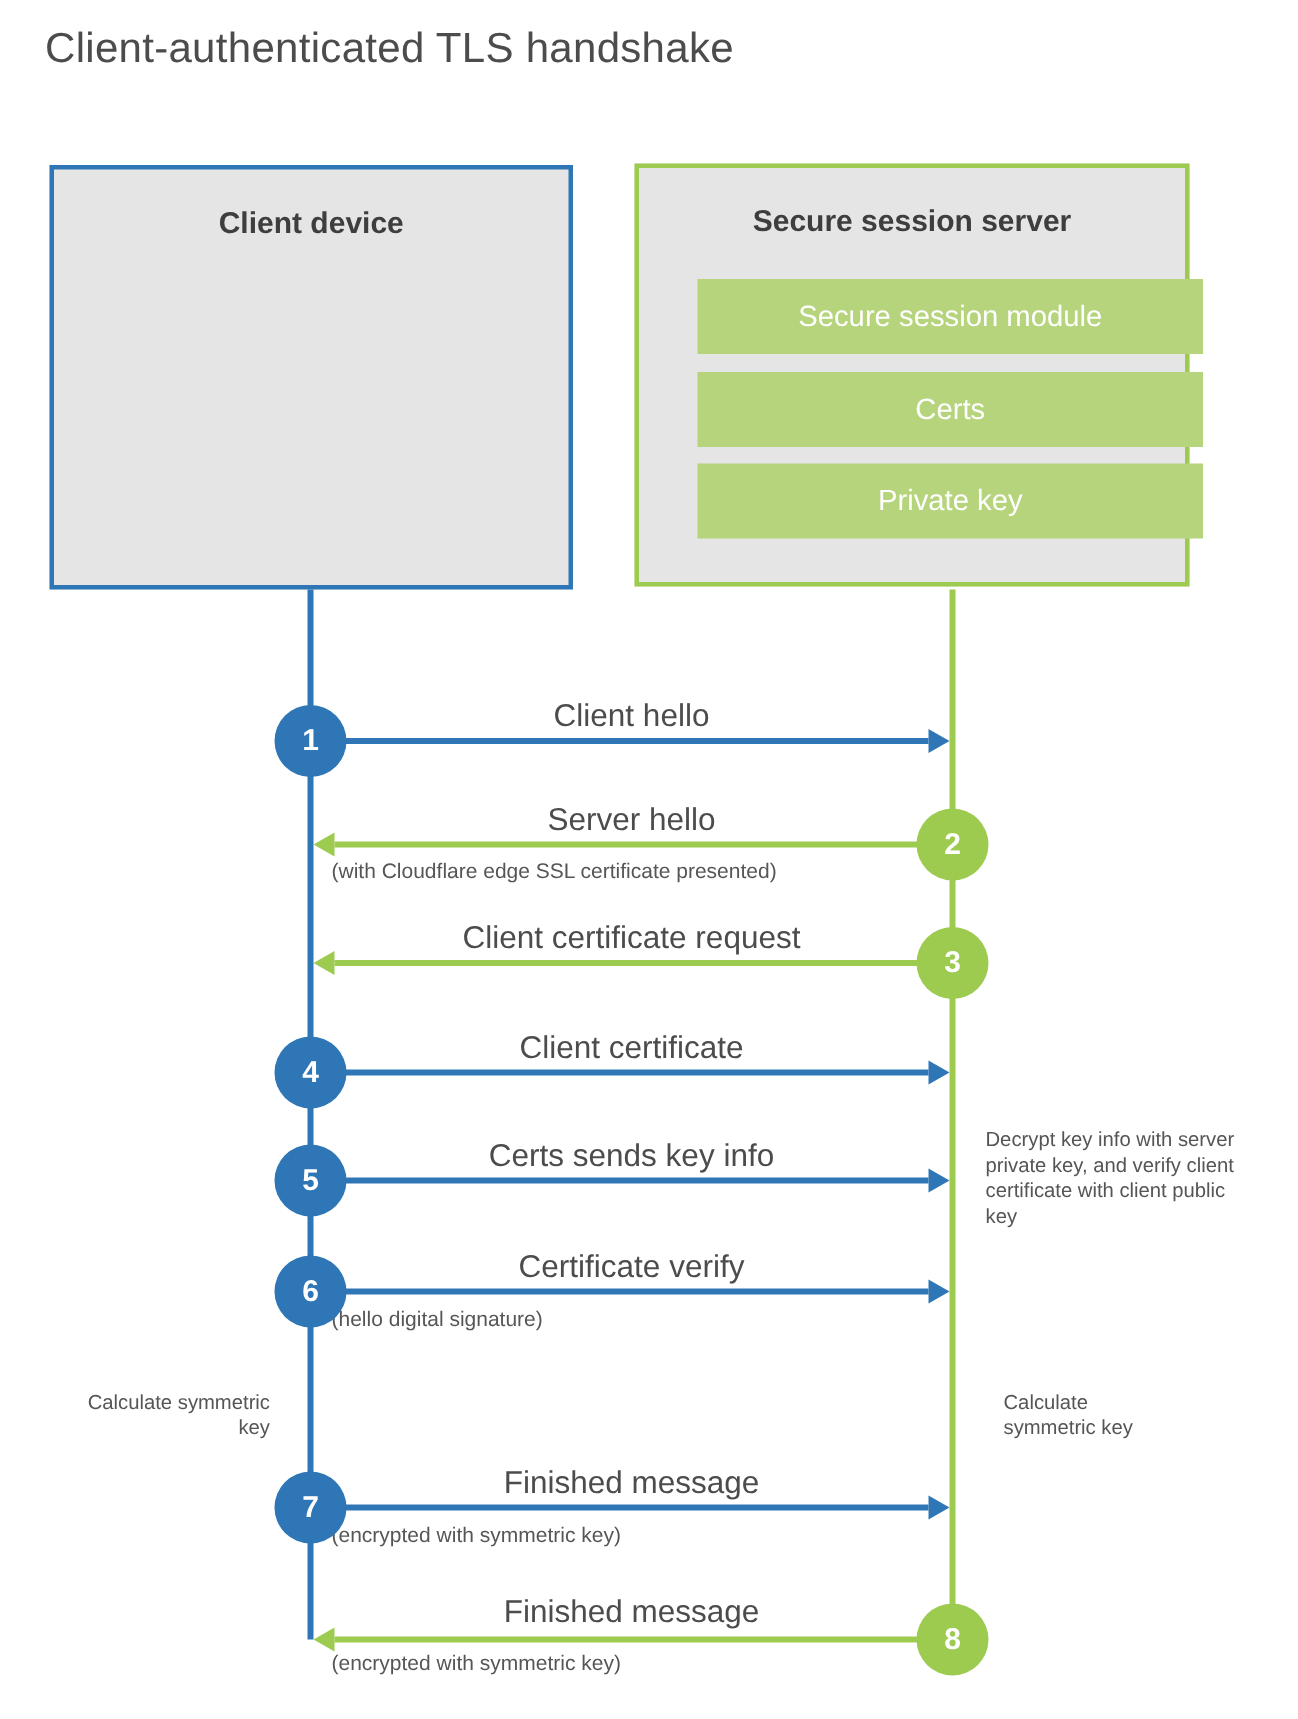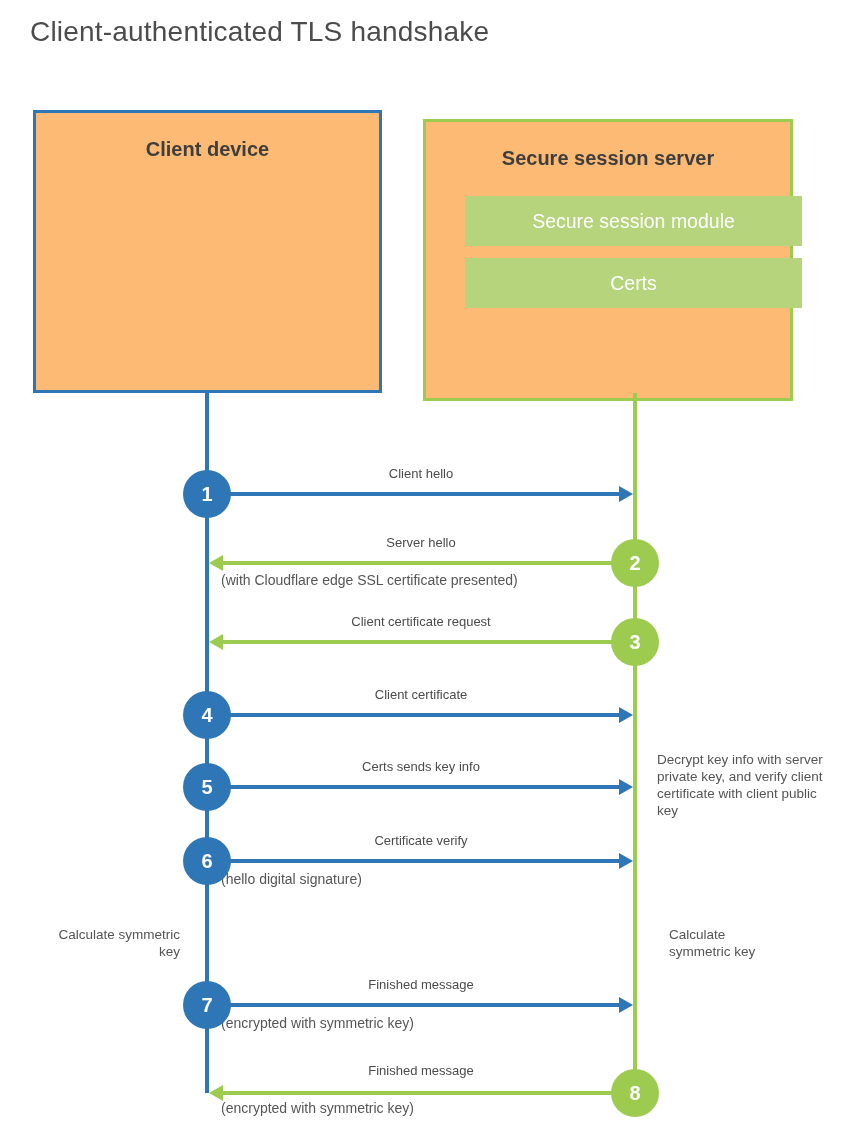--- a/index.html
+++ b/index.html
@@ -5,23 +5,23 @@
   html,body{margin:0;padding:0;background:#ffffff;}
   body{font-family:"Liberation Sans","DejaVu Sans",sans-serif;}
   .canvas{position:relative;width:865px;height:1146px;background:#fff;overflow:hidden;}
 
   .page-title{
     position:absolute;left:30px;top:16px;
     font-size:28px;font-weight:300;color:#4c4c4c;letter-spacing:0.2px;
   }
 
   
-  .box{position:absolute;box-sizing:border-box;background:#fdba74;}
+  .box{position:absolute;box-sizing:border-box;background:#e5e5e5;}
   .client-box{left:33px;top:110px;width:349px;height:283px;border:3px solid #2e76b5;}
-  .server-box{left:423px;top:119px;width:370px;height:282px;border:3px solid #9dcb50;}
+  .server-box{left:423px;top:109px;width:370px;height:282px;border:3px solid #9dcb50;}
   .box-title{margin-top:25px;text-align:center;font-size:20px;font-weight:bold;color:#3e3e3e;}
 
   .client-app{
     position:absolute;left:34px;top:74px;width:277px;height:175px;
     background:#5b9bd5;display:flex;align-items:center;justify-content:center;
   }
   .client-app span{display:block;width:170px;text-align:center;color:#fff;font-size:19px;line-height:1.45;}
 
   .bar{
     position:absolute;left:39px;width:337px;height:50px;background:#b5d47c;
@@ -57,21 +57,21 @@
     content:"";position:absolute;left:-14px;top:-6px;
     border-top:8px solid transparent;border-bottom:8px solid transparent;
     border-right:14px solid #9dcb50;
   }
   .a1{top:492px;} .a2{top:561px;} .a3{top:640px;} .a4{top:713px;}
   .a5{top:785px;} .a6{top:859px;} .a7{top:1003px;} .a8{top:1091px;}
 
   
   .step-label{
     position:absolute;left:221px;width:400px;text-align:center;
-    font-size:13px;color:#4c4c4c;
+    font-size:21px;color:#4c4c4c;
   }
   .l1{top:466px;} .l2{top:535px;} .l3{top:614px;} .l4{top:687px;}
   .l5{top:759px;} .l6{top:833px;} .l7{top:977px;} .l8{top:1063px;}
 
   .step-sub{
     position:absolute;left:221px;width:400px;text-align:left;
     font-size:14px;color:#565656;
   }
   .sub2{top:572px;} .sub5{top:796px;} .sub6{top:871px;} .sub7{top:1015px;} .sub8{top:1100px;}
 
@@ -91,20 +91,21 @@
   <div class="page-title">Client-authenticated TLS handshake</div>
 
   <div class="box client-box">
     <div class="box-title">Client device</div>
   </div>
 
   <div class="box server-box">
     <div class="box-title">Secure session server</div>
     <div class="bar bar1">Secure session module</div>
     <div class="bar bar2">Certs</div>
+    <div class="bar bar3">Private key</div>
   </div>
 
   <div class="vline blue"></div>
   <div class="vline green"></div>
 
   <div class="arrow right a1"></div>
   <div class="step-label l1">Client hello</div>
   <div class="circle b c1">1</div>
 
   <div class="arrow left a2"></div>

